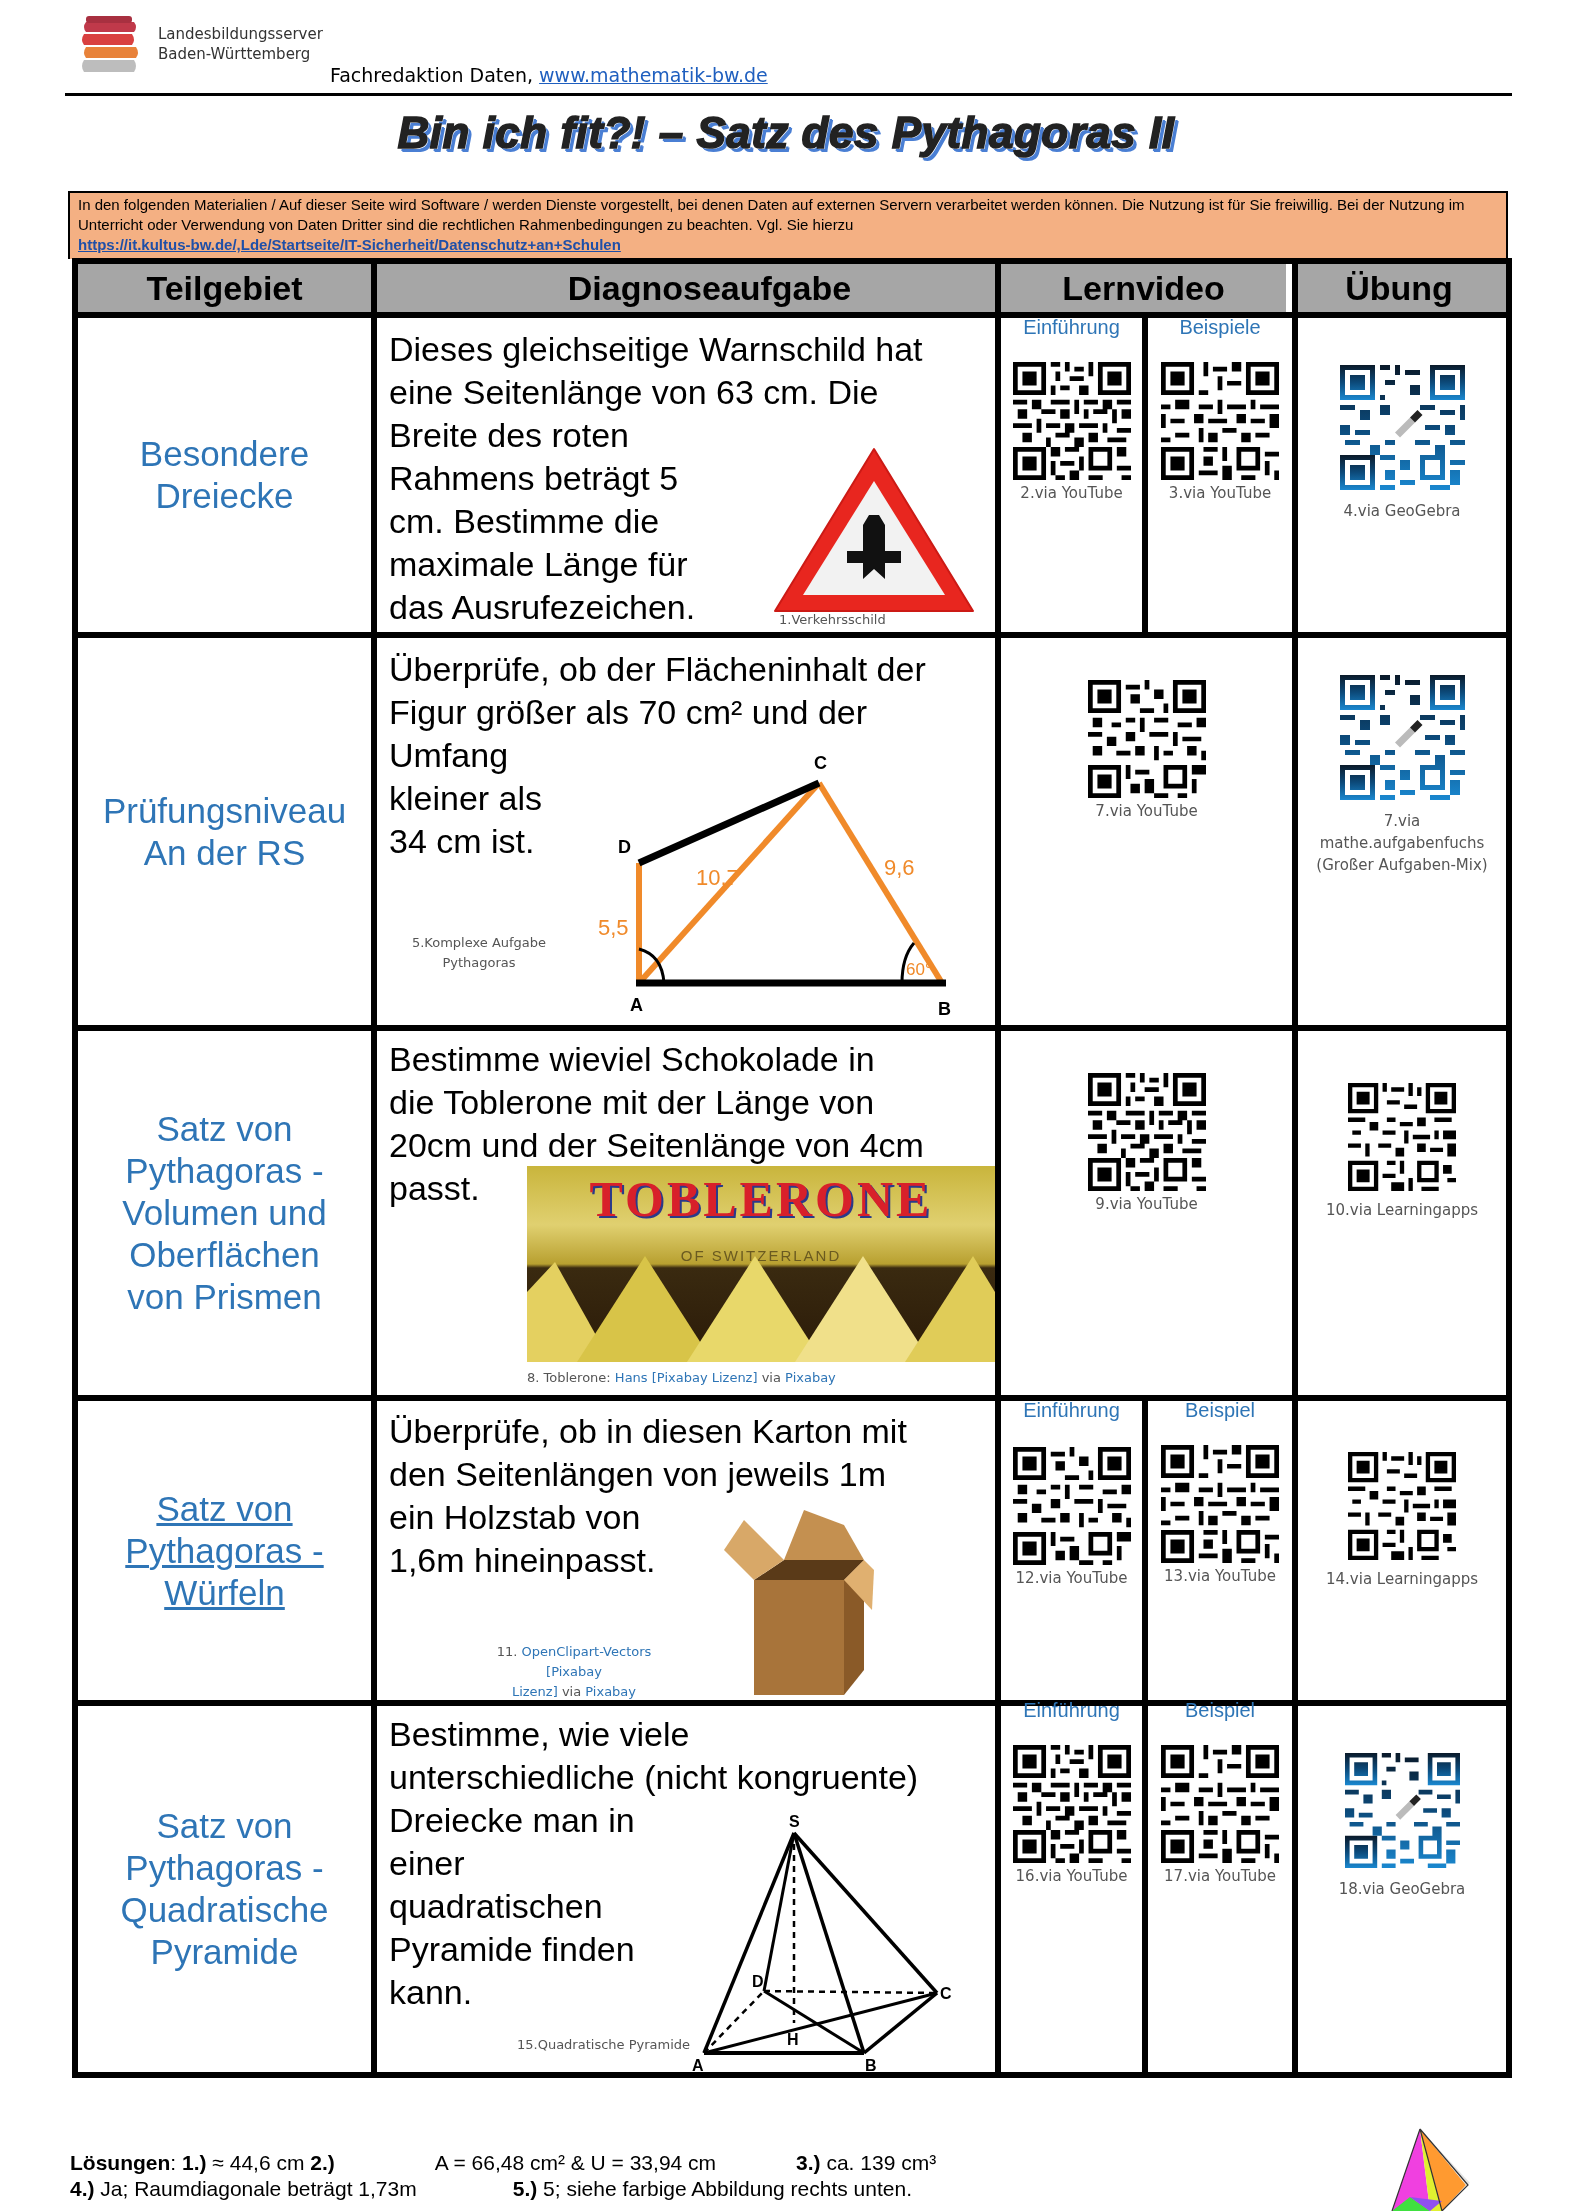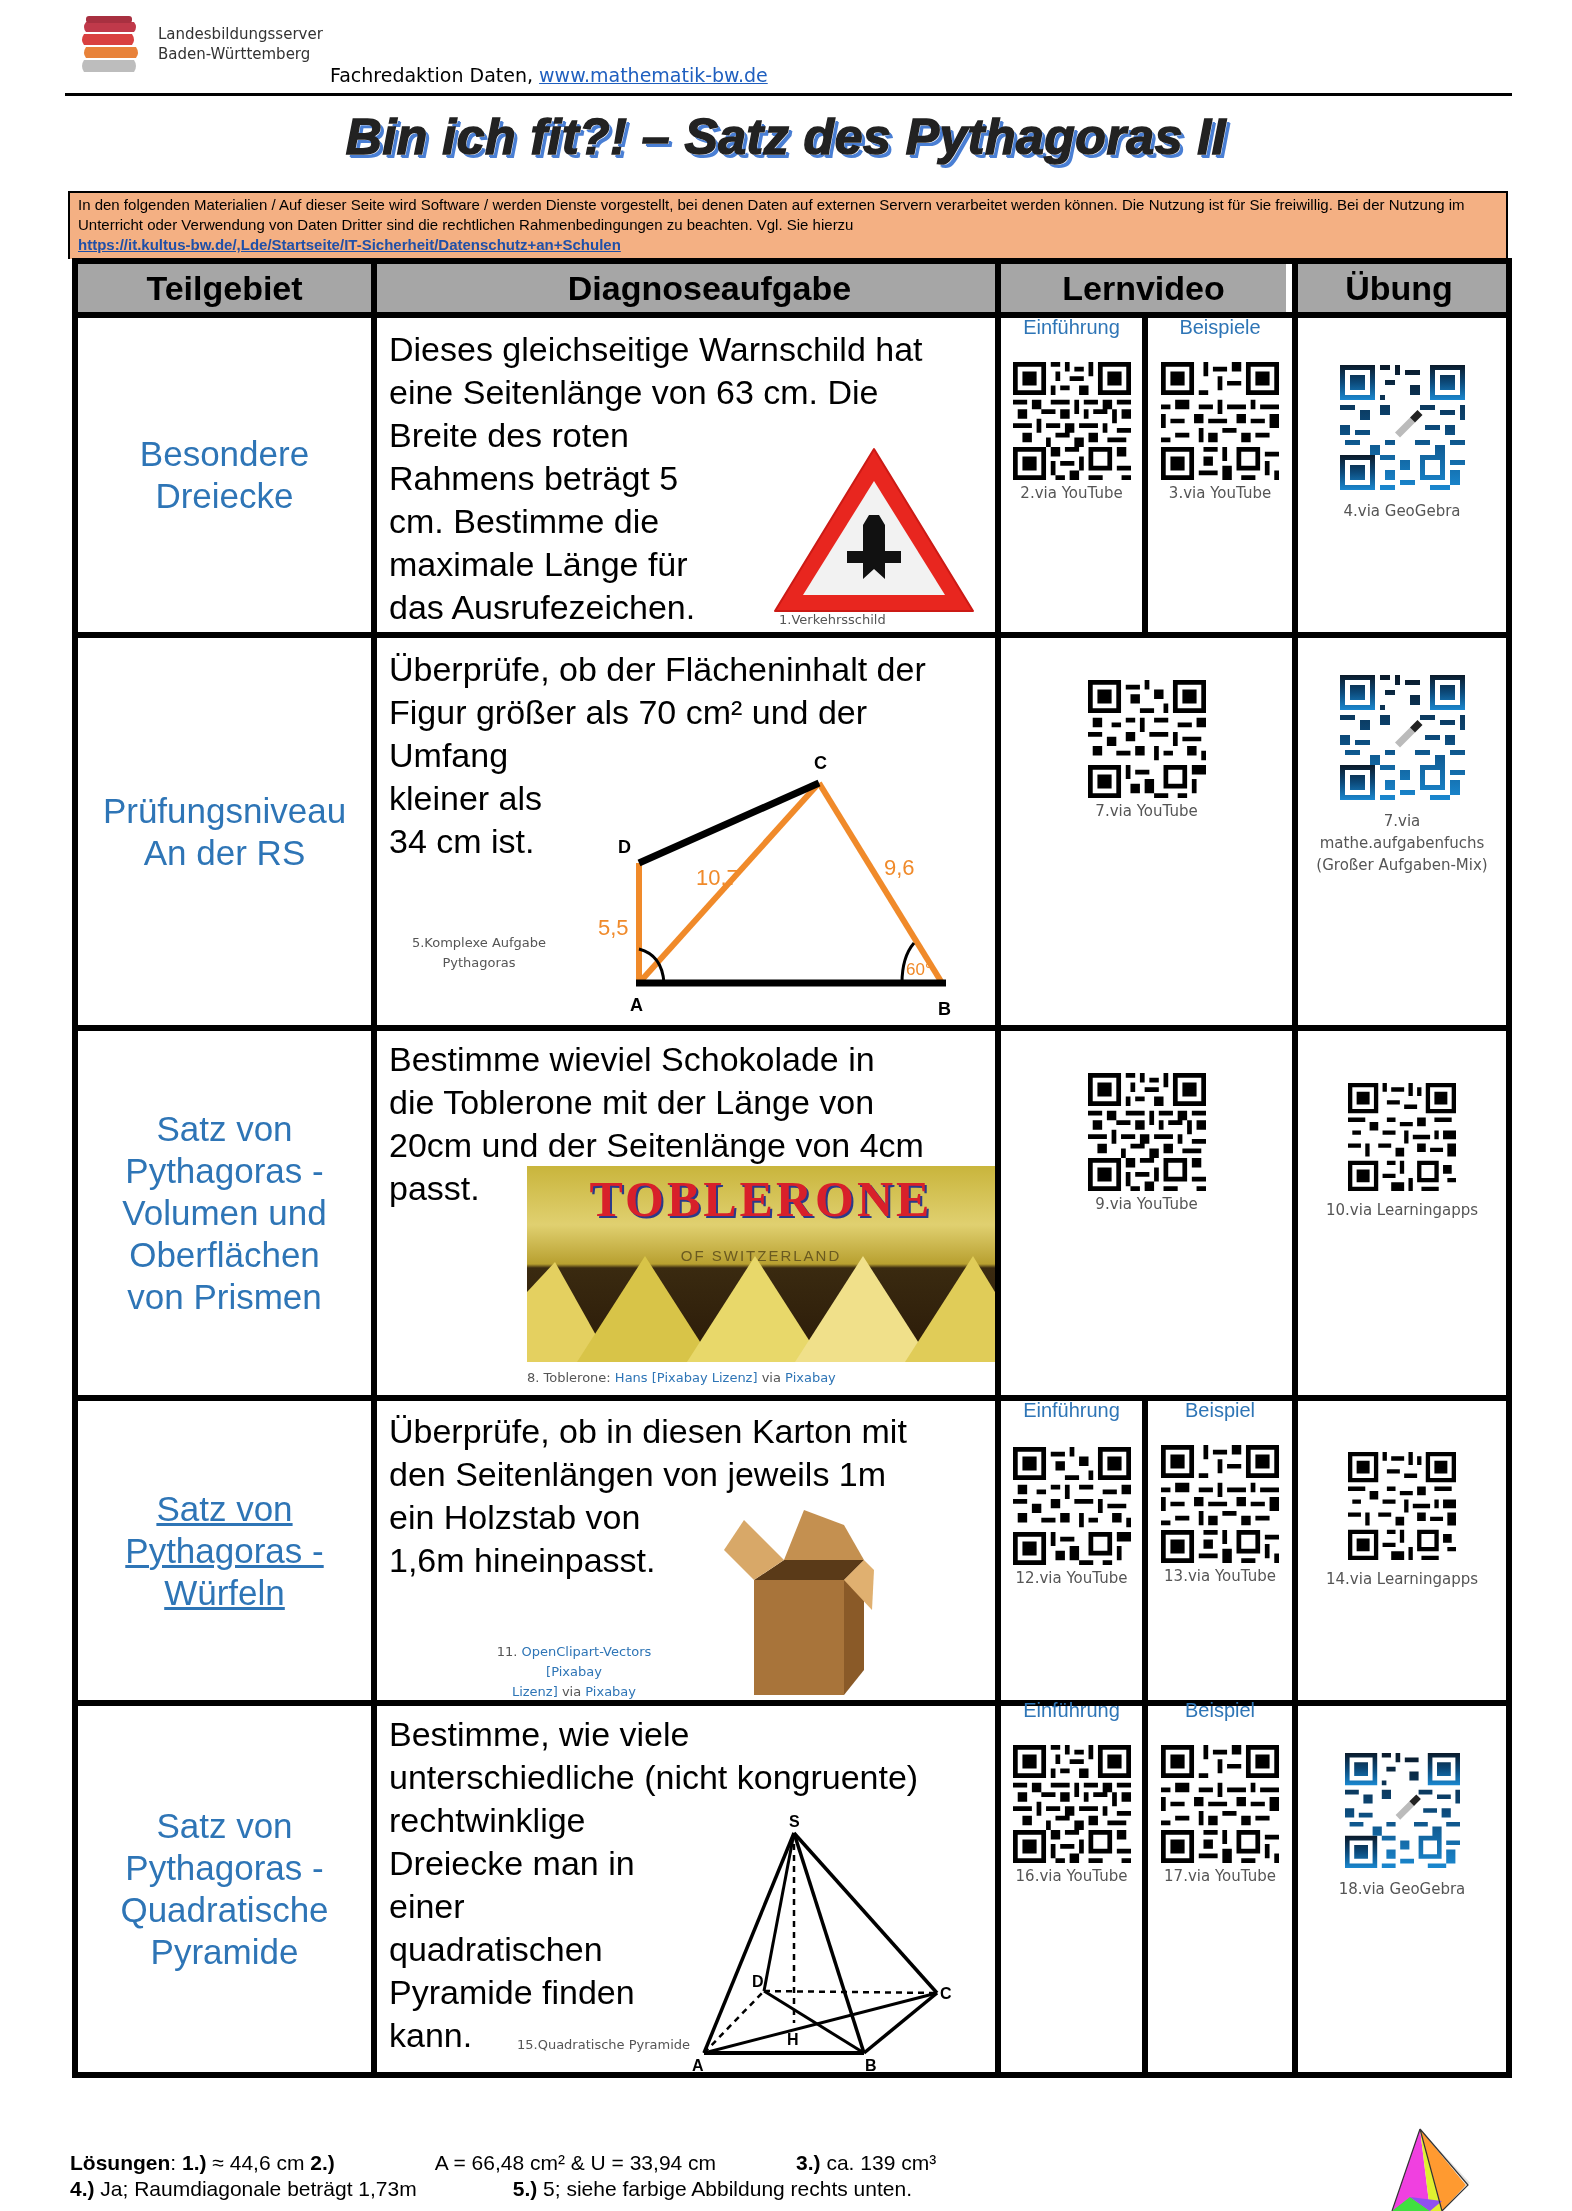--- a/index.html
+++ b/index.html
@@ -9,21 +9,21 @@
   .abs { position: absolute; }
 
   
   #logo { left: 78px; top: 12px; width: 250px; height: 70px; }
   #logo .books { position: absolute; left: 0; top: 2px; width: 70px; height: 64px; }
   #logo .logo-text { position: absolute; left: 80px; top: 12px; font-family: "DejaVu Sans", sans-serif; font-size: 15px; line-height: 20px; color: #333; }
   #fachredaktion { left: 330px; top: 64px; font-family: "DejaVu Sans", sans-serif; font-size: 19px; color: #000; white-space: nowrap; }
   #fachredaktion a { color: #1f5fbf; text-decoration: underline; }
   #header-rule { left: 65px; top: 93px; width: 1447px; height: 3px; background: #000; }
 
-  #page-title { left: 0; top: 108px; width: 1572px; text-align: center; font-size: 50px; font-weight: bold; font-style: italic; color: #222;
+  #page-title { left: 0; top: 108px; width: 1572px; text-align: center; font-size: 44px; font-weight: bold; font-style: italic; color: #222;
     -webkit-text-stroke: 1.5px #222;
     text-shadow: 1px 1px 0 #fff, 3px 3px 0 #4a7fd4, 4px 4px 0 #4a7fd4; letter-spacing: 0.5px; }
 
   #notice { left: 68px; top: 191px; width: 1440px; height: 68px; background: #f4b083; border: 2px solid #000; border-bottom: none;
     font-size: 15px; line-height: 20px; padding: 2px 8px; color: #000; }
   #notice a { color: #1f4fa8; font-weight: bold; text-decoration: underline; }
 
   
   #table { left: 72px; top: 258px; width: 1440px; height: 1820px; }
   .vline { position: absolute; background: #000; width: 6px; }
@@ -272,21 +272,20 @@
     <div class="qr-cap" style="margin-top:8px;">14.via Learningapps</div>
   </div>
 
   <div class="topic" style="left:6px;top:1448px;width:293px;height:366px;">
     <span style="width:250px;">Satz von Pythagoras - Quadratische Pyramide</span>
   </div>
   <div class="task" style="left:317px;top:1455px;width:600px;height:355px;">
     <div class="task-text">
       <div>Bestimme, wie viele</div>
       <div>unterschiedliche (nicht kongruente)</div>
-      <div>rechtwinklige</div>
       <div>Dreiecke man in</div>
       <div>einer</div>
       <div>quadratischen</div>
       <div>Pyramide finden</div>
       <div>kann.</div>
     </div>
     <svg class="abs" style="left:300px;top:100px;" width="300" height="260" viewBox="0 0 300 260">
       <line x1="105" y1="20" x2="15" y2="240" stroke="#000" stroke-width="3.5"></line>
       <line x1="105" y1="20" x2="175" y2="240" stroke="#000" stroke-width="3.5"></line>
       <line x1="105" y1="20" x2="248" y2="180" stroke="#000" stroke-width="3.5"></line>

